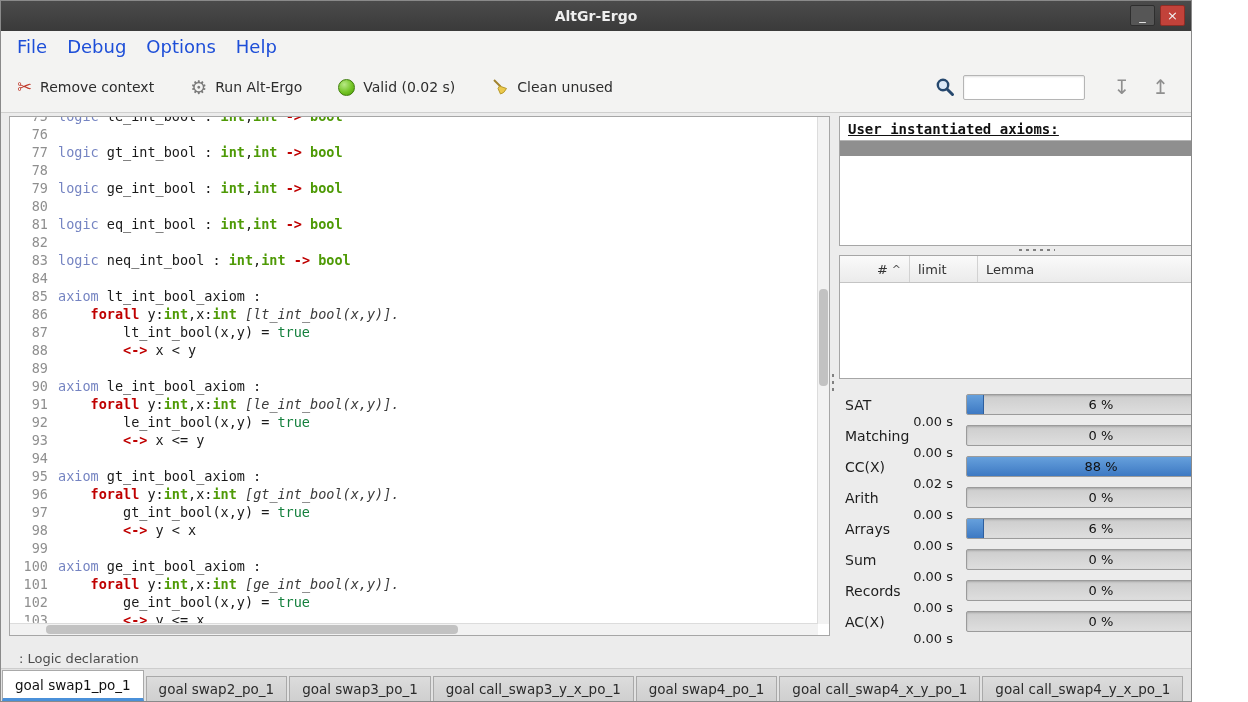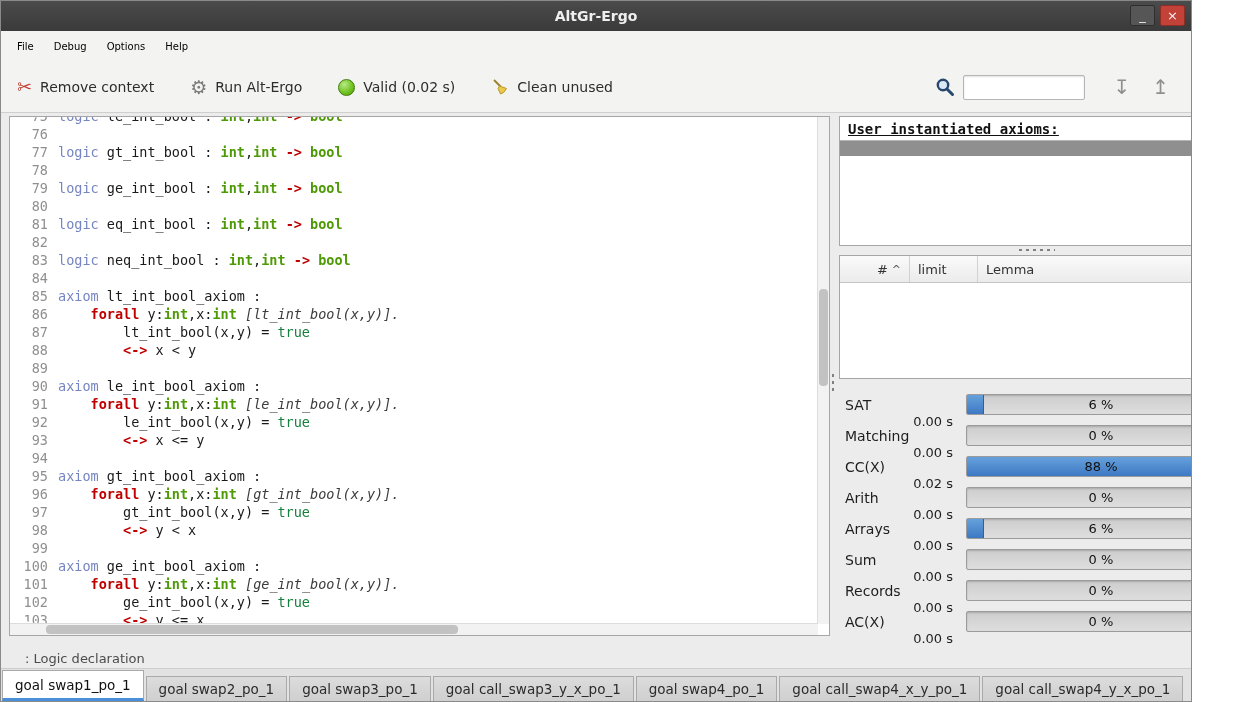--- a/index.html
+++ b/index.html
@@ -15,21 +15,21 @@
   .title { position:absolute; inset:0; line-height:30px; text-align:center;
     color:#efefef; font-weight:bold; font-size:14px; }
   .winbtns { position:absolute; right:6px; top:4px; display:flex; gap:5px; }
   .winbtn { width:25px; height:21px; display:flex; align-items:center; justify-content:center;
     color:#f2f2f2; font-size:13px; border-radius:2px; box-sizing:border-box; }
   .winbtn.min { background:#565656; border:1px solid #2e2e2e; }
   .winbtn.close { background:#c2423a; border:1px solid #8c2d26; }
   
   .menubar { position:absolute; top:30px; left:0; right:0; height:31px;
     background:#f3f3f2; display:flex; align-items:center; padding-left:6px; box-sizing:border-box; }
-  .menu-item { padding:0 10px; font-size:10px; line-height:30px; color:#000000; cursor:default; }
+  .menu-item { padding:0 10px; font-size:18px; line-height:30px; color:#1d4ed8; cursor:default; }
   
   .toolbar { position:absolute; top:61px; left:0; right:0; height:51px;
     background:#f3f3f2; border-bottom:1px solid #cfcfce;
     display:flex; align-items:center; padding:0 16px; box-sizing:border-box; }
   .tbtn { display:flex; align-items:center; gap:8px; font-size:14px; color:#2d2d2d; margin-right:36px; }
   .icon-scissors { color:#c0392b; font-size:18px; line-height:18px; }
   .icon-gears { color:#7a7a7a; font-size:19px; line-height:19px; }
   .icon-valid { width:17px; height:17px; border-radius:50%;
     background:radial-gradient(circle at 35% 30%, #b8e986, #73c425 55%, #4e9a06);
     border:1px solid #3e7d0a; box-sizing:border-box; }
@@ -87,21 +87,21 @@
   .stat-row { display:flex; align-items:center; height:31px; }
   .stat-label { width:68px; font-size:14px; color:#1d1d1d; padding-left:6px; box-sizing:border-box; }
   .stat-time { width:46px; text-align:right; font-size:13px; color:#1d1d1d;margin-top:34px; }
   .stat-bar { position:relative; width:270px; height:21px; margin-left:13px;
     background:linear-gradient(#cdcdcd,#dedede); border:1px solid #9b9b9b; border-radius:2px;
     box-shadow:inset 0 1px 2px rgba(0,0,0,.18); box-sizing:border-box; overflow:hidden; }
   .stat-fill { position:absolute; left:0; top:0; bottom:0; border-right:1px solid #2e5f9e; }
   .stat-pct { position:absolute; inset:0; display:flex; align-items:center; justify-content:center;
     font-size:13px; color:#111; }
   
-  .statusbar { position:absolute; left:16px; right:0; top:645px; height:25px; display:flex;
+  .statusbar { position:absolute; left:10px; right:0; top:645px; height:25px; display:flex;
     align-items:center; padding-left:8px; font-size:13px; color:#4c4c4c; box-sizing:border-box; }
   .tabbar { position:absolute; left:0; right:0; bottom:0; height:32px; display:flex;
     align-items:flex-end; background:#e2e2e2; border-top:1px solid #cdcdcd; }
   .tab { height:25px; display:flex; align-items:center; padding:0 12px; font-size:13.5px;
     color:#2b2b2b; background:linear-gradient(#dcdcdc,#cfcfcf); border:1px solid #a9a9a9;
     border-bottom:none; margin-right:2px; box-sizing:border-box; white-space:nowrap; cursor:default; }
   .tab.active { height:31px; background:#ffffff; border-bottom:3px solid #4a90d9; color:#111; }
   .tab:first-child { margin-left:1px; }
 </style>
 </head>

